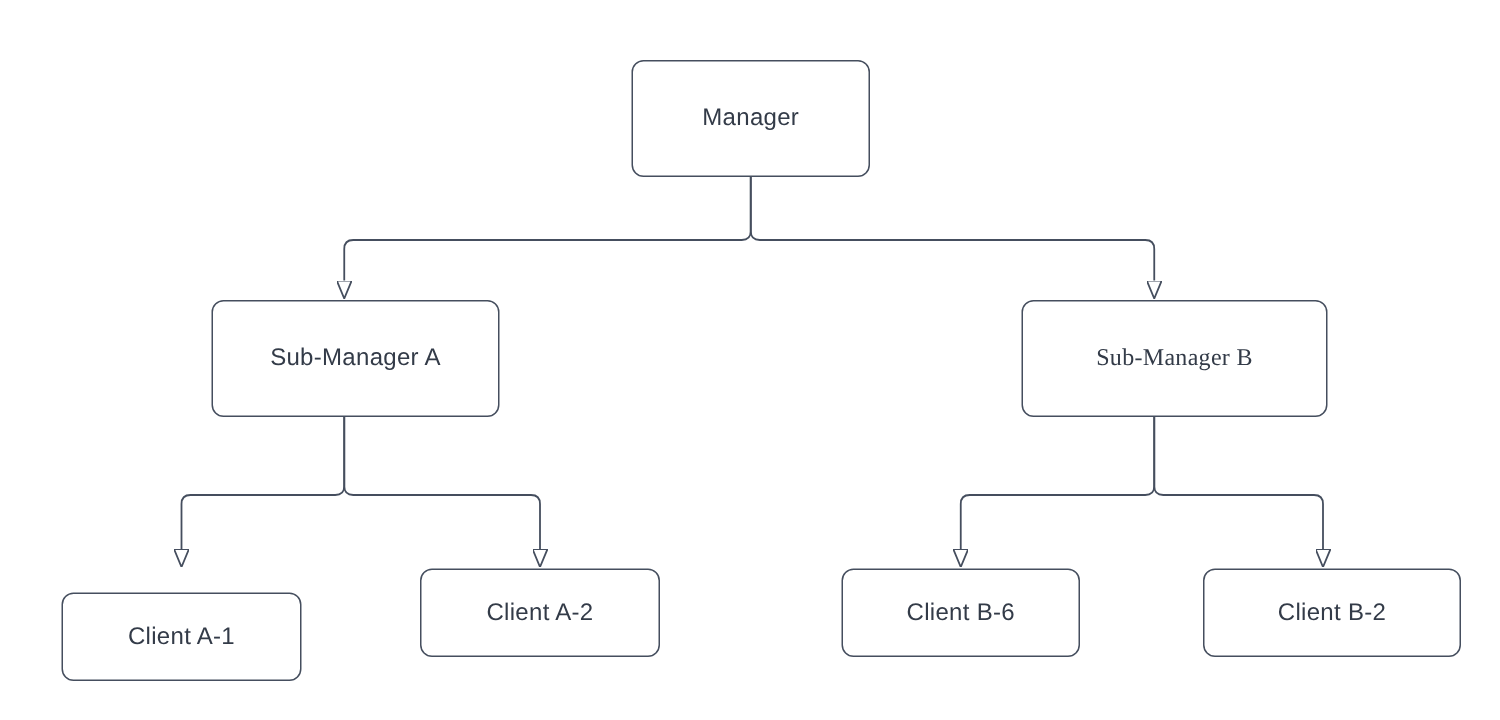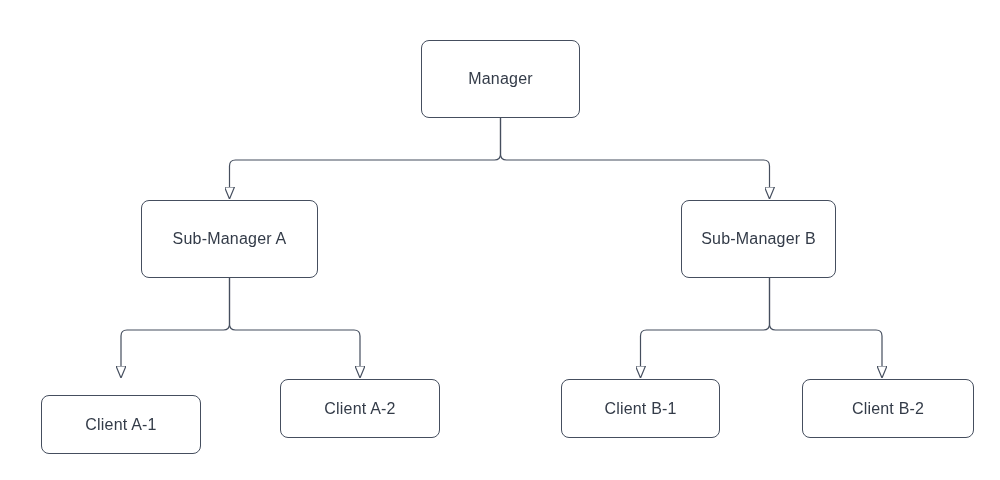--- a/index.html
+++ b/index.html
@@ -41,22 +41,22 @@
   }
   .node .label {
     font-size: 16px;
     color: #333b48;
     white-space: nowrap;
     letter-spacing: 0.2px;
   }
   
   .n-manager   { left: 421px; top: 40px;  width: 159px; height: 78px; }
   
-  .n-sub-a     { left: 141px; top: 200px; width: 177px; height: 78px; }
-  .n-sub-b     { left: 681px; top: 200px; width: 155px; height: 78px; }
+  .n-sub-a     { left: 141px; top: 200px; width: 192px; height: 78px; }
+  .n-sub-b     { left: 681px; top: 200px; width: 204px; height: 78px; font-family: Liberation Serif, serif; }
   
   .n-client-a1 { left: 41px;  top: 379px; width: 160px; height: 59px; margin-top: 16px; }
   .n-client-a2 { left: 280px; top: 379px; width: 160px; height: 59px; justify-content: center; }
   .n-client-b1 { left: 561px; top: 379px; width: 159px; height: 59px; }
   .n-client-b2 { left: 802px; top: 379px; width: 172px; height: 59px; }
 </style>
 </head>
 <body>
 
 <div class="canvas">
@@ -92,20 +92,20 @@
 
   <div class="node n-client-a1">
     <span class="label">Client A-1</span>
   </div>
 
   <div class="node n-client-a2">
     <span class="label">Client A-2</span>
   </div>
 
   <div class="node n-client-b1">
-    <span class="label">Client B-1</span>
+    <span class="label">Client B-6</span>
   </div>
 
   <div class="node n-client-b2">
     <span class="label">Client B-2</span>
   </div>
 
 </div>
 
 </body></html>

